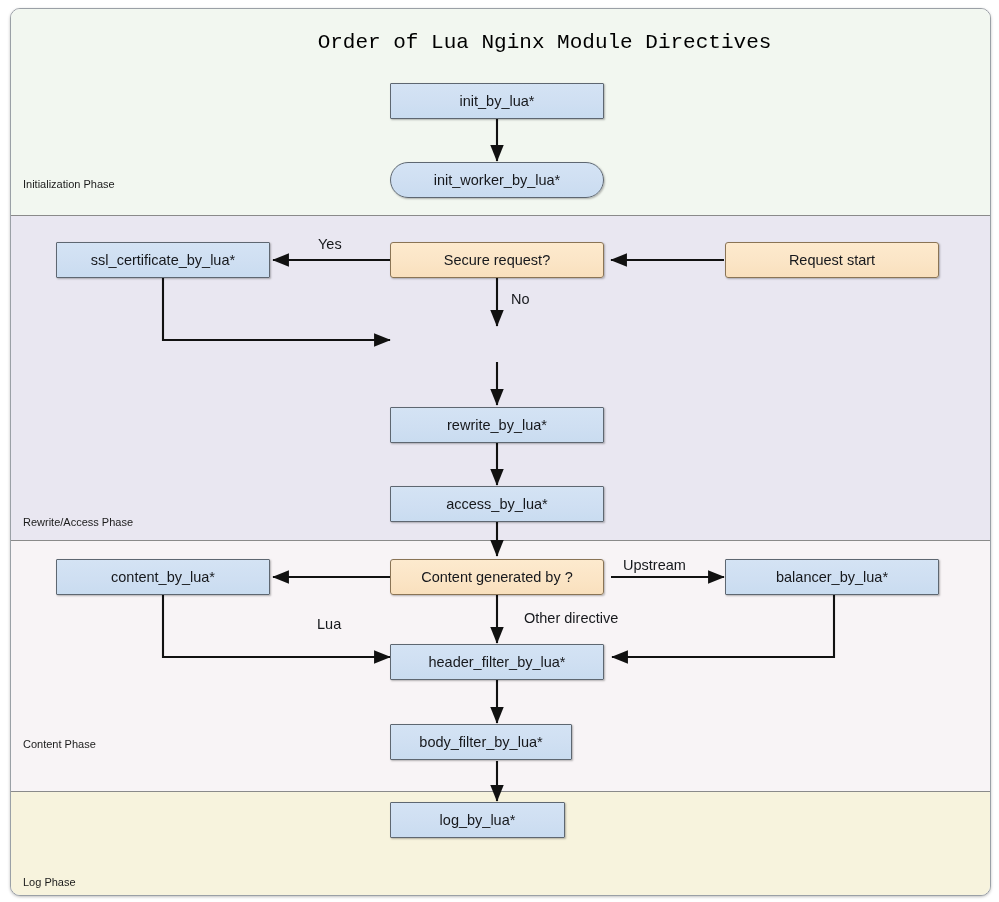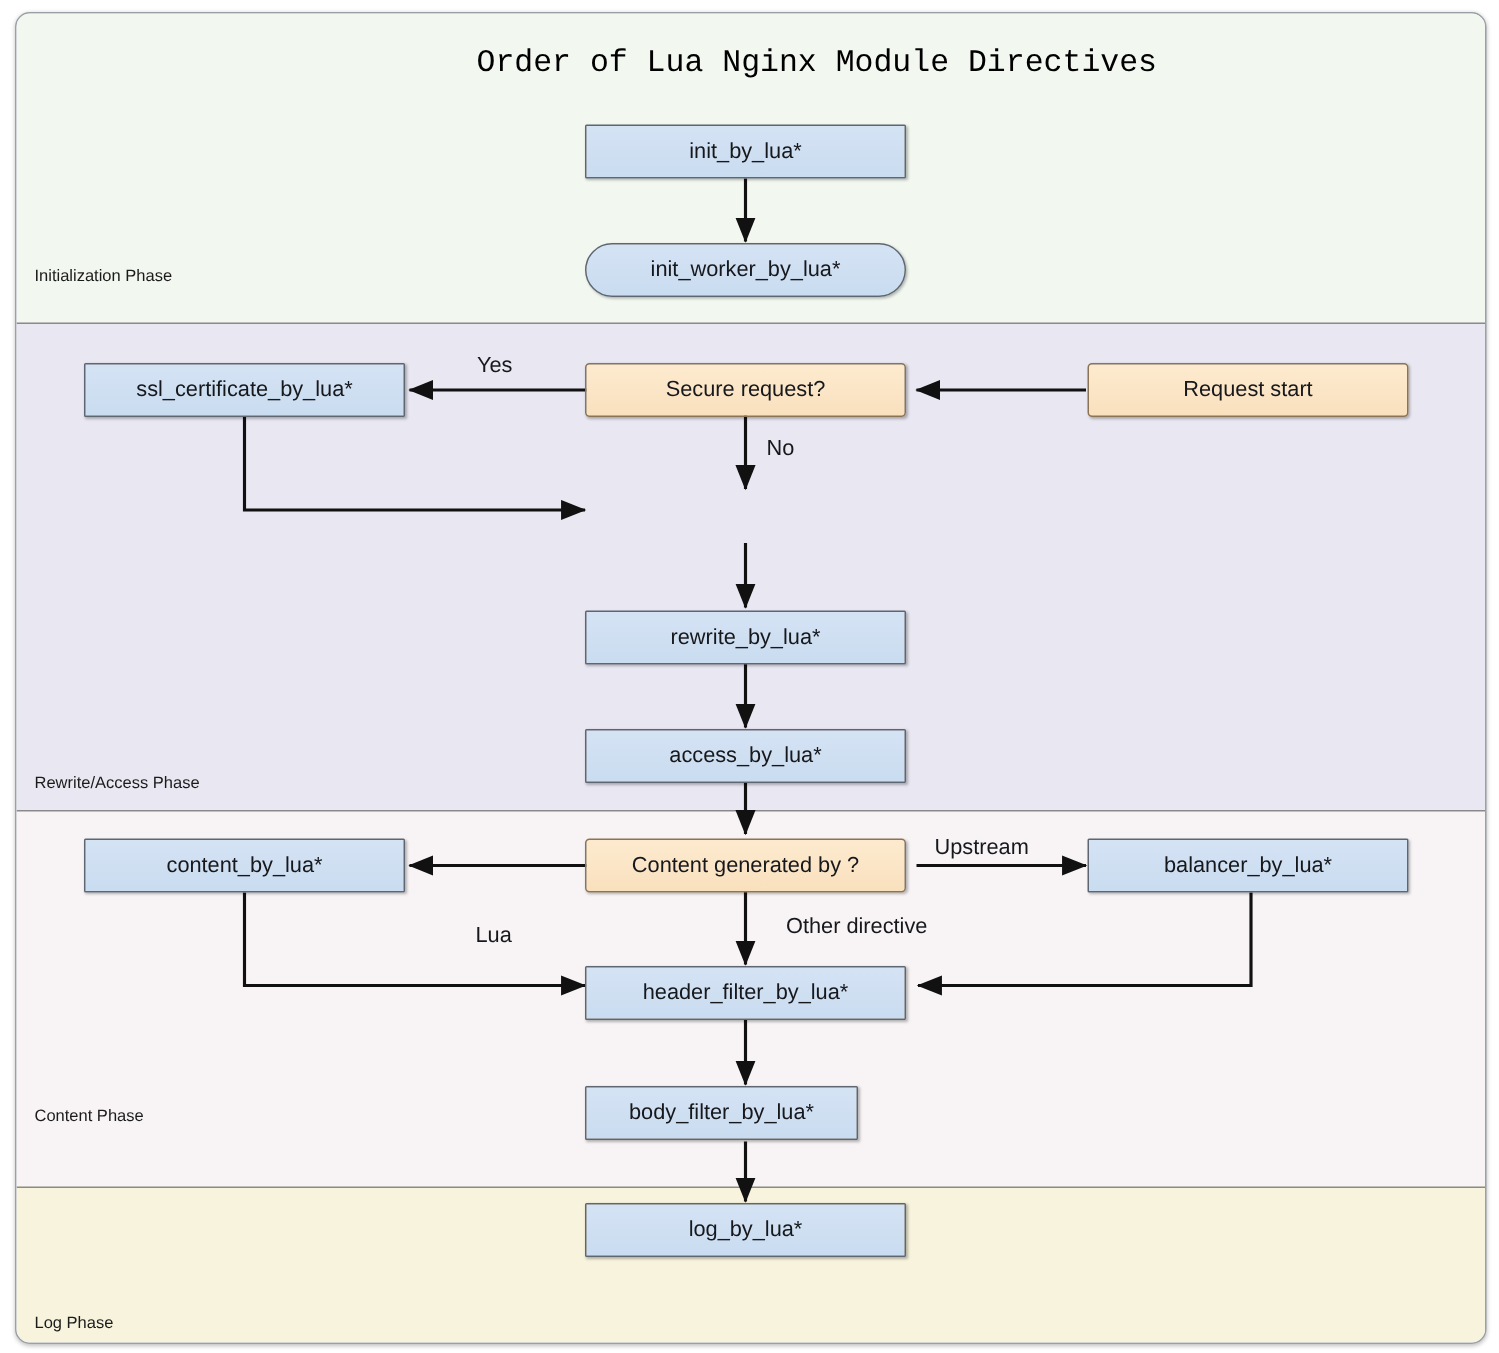--- a/index.html
+++ b/index.html
@@ -176,21 +176,21 @@
     <div class="node decision" style="left:379px; top:550px; width:214px; height:36px;">Content generated by ?</div>
 
     <div class="node process" style="left:45px; top:550px; width:214px; height:36px;">content_by_lua*</div>
 
     <div class="node process" style="left:714px; top:550px; width:214px; height:36px;">balancer_by_lua*</div>
 
     <div class="node process" style="left:379px; top:635px; width:214px; height:36px;">header_filter_by_lua*</div>
 
     <div class="node process" style="left:379px; top:715px; width:182px; height:36px;">body_filter_by_lua*</div>
 
-    <div class="node process" style="left:379px; top:793px; width:214px; height:36px;">log_by_lua*</div>
+    <div class="node process" style="left:379px; top:793px; width:175px; height:36px;">log_by_lua*</div>
 
     <div class="edge-label" style="left:307px; top:227px;">Yes</div>
     <div class="edge-label" style="left:500px; top:282px;">No</div>
     <div class="edge-label" style="left:306px; top:568px;margin-top:39px;">Lua</div>
     <div class="edge-label" style="left:612px; top:548px;">Upstream</div>
     <div class="edge-label" style="left:513px; top:601px;">Other directive</div>
 
   </div>
 </div>
 

